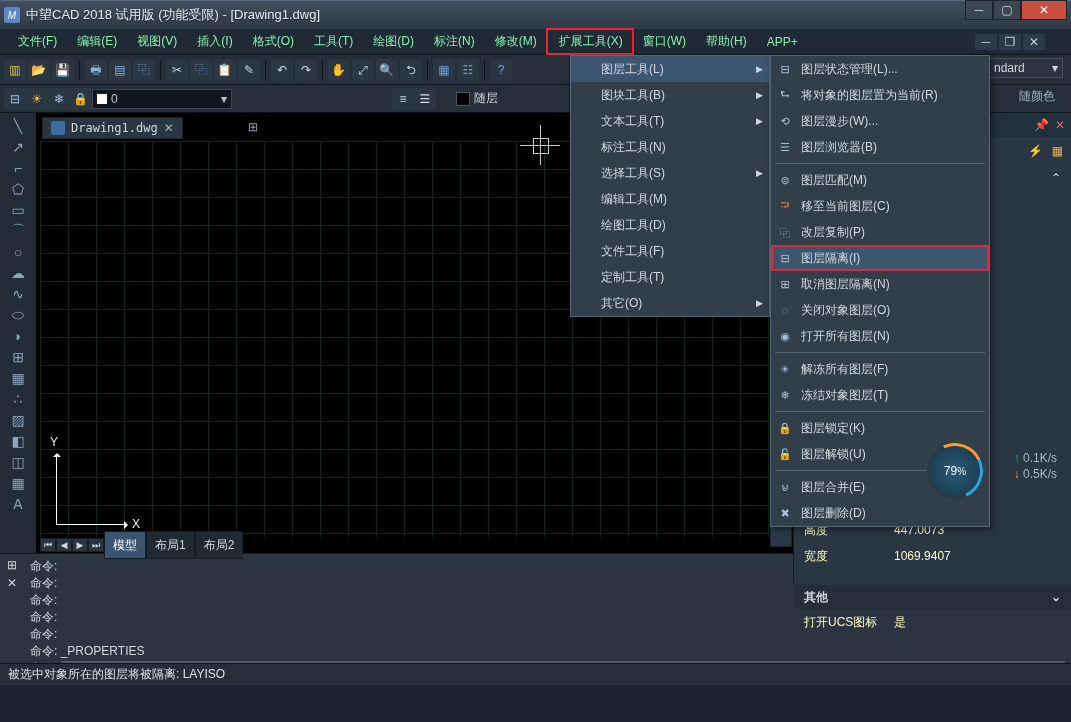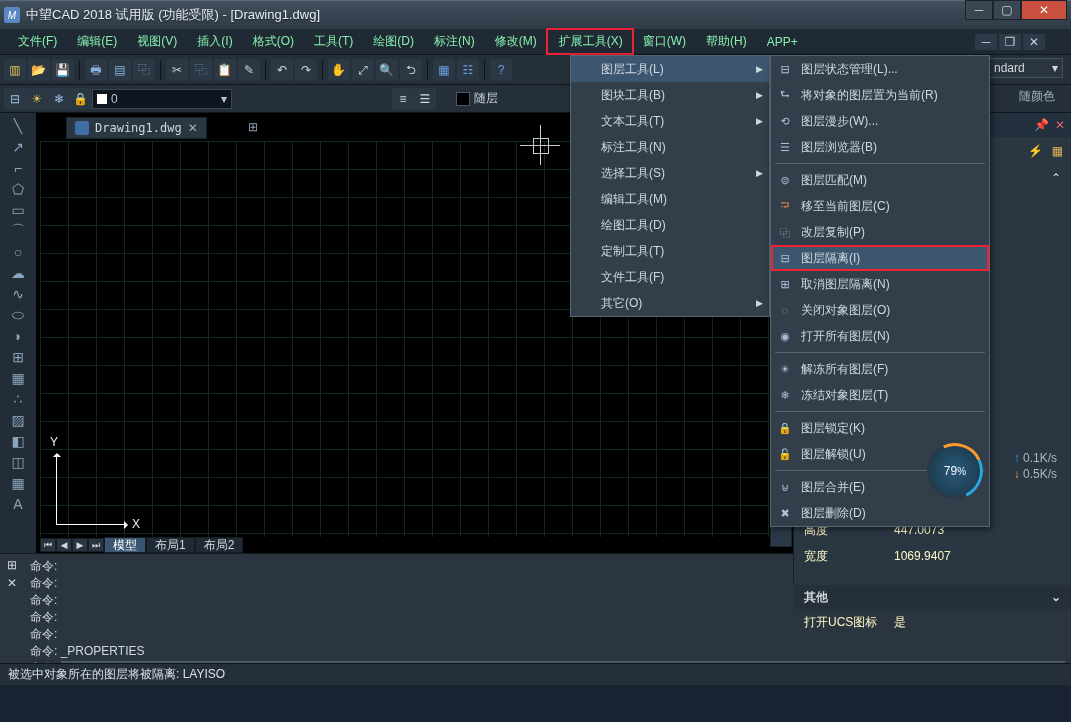--- a/index.html
+++ b/index.html
@@ -25,42 +25,42 @@
 
 .toolbar2 { height: 28px; background: #242f3a; display: flex; align-items: center; border-bottom: 1px solid #0e151c; padding: 0 4px;}
 .layer-combo { width: 140px; height: 20px; background: #0e1620; border: 1px solid #3a4856; display: flex; align-items: center; padding: 0 4px; color:#bac6d0;}
 .lc-swatch{width:10px;height:10px;background:#fff;margin-right:4px;}
 .bylayer { margin-left:20px; display:flex; align-items:center; gap:4px;}
 .bylayer .sq{width:14px;height:14px;background:#000;border:1px solid #4a5864;}
 
 .workarea { position: relative; height: 440px; background: #000; }
 .left-tools { position: absolute; left: 0; top: 0; width: 36px; height: 100%; background: #222d38; display: flex; flex-direction: column; align-items: center; padding-top: 4px; gap: 3px;}
 .ltool { width: 18px; height: 18px; display:flex;align-items:center;justify-content:center;color:#8aa4bd; font-size:14px;}
-.doc-tab { position:absolute; left:42px; top:4px; height:22px; background:#2a3642; display:flex;align-items:center;padding:0 8px;gap:6px;border:1px solid #1a232d;margin-left:24px;}
+.doc-tab { position:absolute; left:42px; top:4px; height:22px; background:#2a3642; display:flex;align-items:center;padding:0 8px;gap:6px;border:1px solid #1a232d;}
 .doc-tab .dt-icon{width:14px;height:14px;background:#3d6ea8;border-radius:2px;}
 .doc-tab .dt-close{color:#9fb0c0;cursor:pointer;}
 .doc-plus{position:absolute;left:248px;top:7px;width:16px;height:16px;color:#8aa0b5;}
 
 .canvas { position:absolute; left:40px; top:28px; right:0; bottom:16px; background:#000;
   background-image: linear-gradient(#0f2a1a 1px, transparent 1px), linear-gradient(90deg,#0f2a1a 1px, transparent 1px);
   background-size: 28px 28px; }
 .axis-y{position:absolute;left:16px;bottom:12px;width:1px;height:70px;background:#fff;}
 .axis-y::after{content:"";position:absolute;top:-6px;left:-3px;border:4px solid transparent;border-bottom-color:#fff;}
 .axis-x{position:absolute;left:16px;bottom:12px;height:1px;width:70px;background:#fff;}
 .axis-x::after{content:"";position:absolute;right:-6px;top:-3px;border:4px solid transparent;border-left-color:#fff;}
 .ylab{position:absolute;left:10px;bottom:88px;color:#eee;}
 .xlab{position:absolute;left:92px;bottom:6px;color:#eee;}
 .cursor-cross{position:absolute;left:500px;top:4px;}
 .cursor-cross::before{content:"";position:absolute;width:14px;height:14px;border:1px solid #ccc;left:-7px;top:-7px;}
 .cursor-cross::after{content:"";position:absolute;width:1px;height:40px;background:#ccc;left:0;top:-20px;}
 .cursor-cross .h{position:absolute;height:1px;width:40px;background:#ccc;top:0;left:-20px;}
 
 .tabs-row{position:absolute;left:40px;bottom:0;height:16px;display:flex;align-items:center;gap:0;}
 .navbtn{width:16px;height:14px;background:#2a3540;border:1px solid #161e27;display:flex;align-items:center;justify-content:center;font-size:9px;}
-.ltab{height:16px;padding:0 8px;background:#1f2a34;border:1px solid #131b23;display:flex;align-items:center;}
+.ltab{height:28px;padding:0 8px;background:#1f2a34;border:1px solid #131b23;display:flex;align-items:center;}
 .ltab.active{background:#3a5570;color:#fff;}
 
 .cmdarea{height:110px;background:#2a3540;border-top:1px solid #121a22;display:flex;}
 .cmd-icons{width:24px;background:#2a3540;display:flex;flex-direction:column;align-items:center;padding-top:4px;gap:4px;}
 .cmd-body{flex:1;padding:4px 6px;font-family:Consolas,monospace;font-size:12px;color:#cfd8df;overflow:hidden;}
 .cmd-line{white-space:pre;}
 .cmd-prompt{display:flex;align-items:center;}
 .cmd-input{background:#4a5a6a;border:none;flex:1;height:16px;color:#fff;padding:0 2px;font-family:inherit;}
 
 .statusbar{height:22px;background:#242f3a;border-top:1px solid #0d141b;display:flex;align-items:center;padding:0 8px;color:#d8e0e8;}
@@ -368,24 +368,24 @@
       <span>选择工具(S)</span>
       <span class="arrow">▶</span>
     </div>
   <div class="dd-item">
       <span>编辑工具(M)</span>
     </div>
   <div class="dd-item">
       <span>绘图工具(D)</span>
     </div>
   <div class="dd-item">
+      <span>文件工具(F)</span>
+    </div>
+  <div class="dd-item">
       <span>定制工具(T)</span>
-    </div>
-  <div class="dd-item">
-      <span>文件工具(F)</span>
     </div>
   <div class="dd-item">
       <span>其它(O)</span>
       <span class="arrow">▶</span>
     </div>
 </div>
 
 <div class="dropdown dd2">
   <div class="dd-item">
       <span class="dd-icon">⊟</span>

